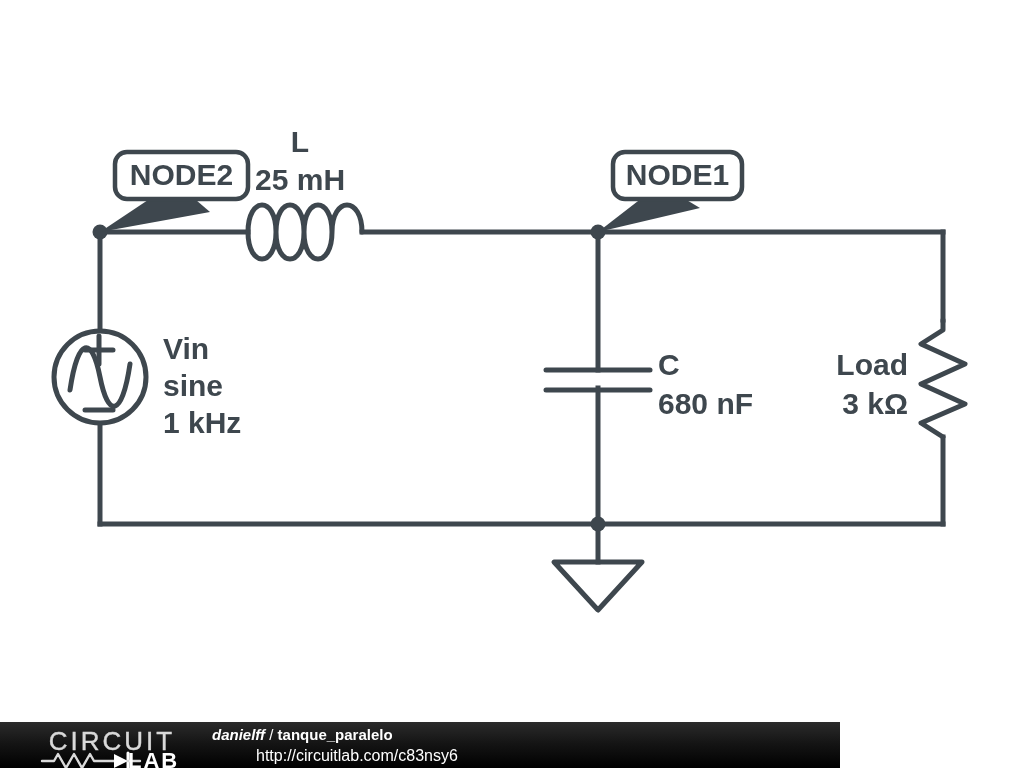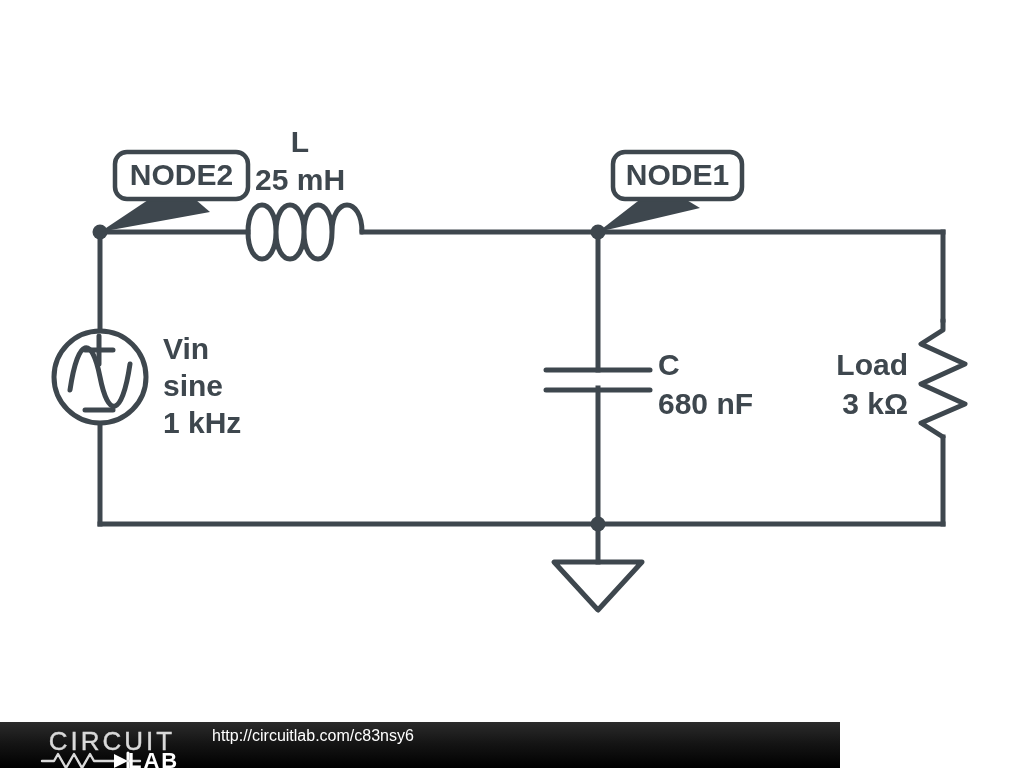--- a/index.html
+++ b/index.html
@@ -134,20 +134,21 @@
   #credit-sep {
     font-weight: normal;
   }
   #credit-project {
     font-weight: bold;
   }
   #footer-url {
     font-size: 16px;
     line-height: 21px;
     white-space: nowrap;
+    margin-left: 44px;
   }
 </style>
 </head>
 <body>
 
 <div id="canvas-root">
 
   <svg class="schematic" viewBox="0 0 1024 768">
 
     <path class="wire" d="M 100 232 L 100 330"></path>
@@ -247,18 +248,23 @@
       <svg id="logo-sym" viewBox="0 0 152 20">
         <path d="M 2 11 L 14 11 L 18 4 L 26 18 L 34 4 L 42 18 L 50 4 L 54 11 L 74 11" stroke="#d9d9d9" stroke-width="2.4" fill="none" stroke-linecap="round" stroke-linejoin="round"></path>
         <path d="M 74 4 L 74 18 L 88 11 Z" fill="#ffffff" stroke="none"></path>
         <path d="M 88 3 L 88 19" stroke="#ffffff" stroke-width="3" fill="none" stroke-linecap="round"></path>
         <path d="M 88 11 L 100 11" stroke="#d9d9d9" stroke-width="2.4" fill="none" stroke-linecap="round"></path>
       </svg>
       <div class="logo-lab">LAB</div>
     </div>
 
     <div id="footer-meta">
+      <div id="credit-line">
+        <span id="credit-user">danielff</span>
+        <span id="credit-sep">/</span>
+        <span id="credit-project">tanque_paralelo</span>
+      </div>
       <div id="footer-url">http://circuitlab.com/c83nsy6</div>
     </div>
 
   </div>
 
 </div>
 
 </body></html>

